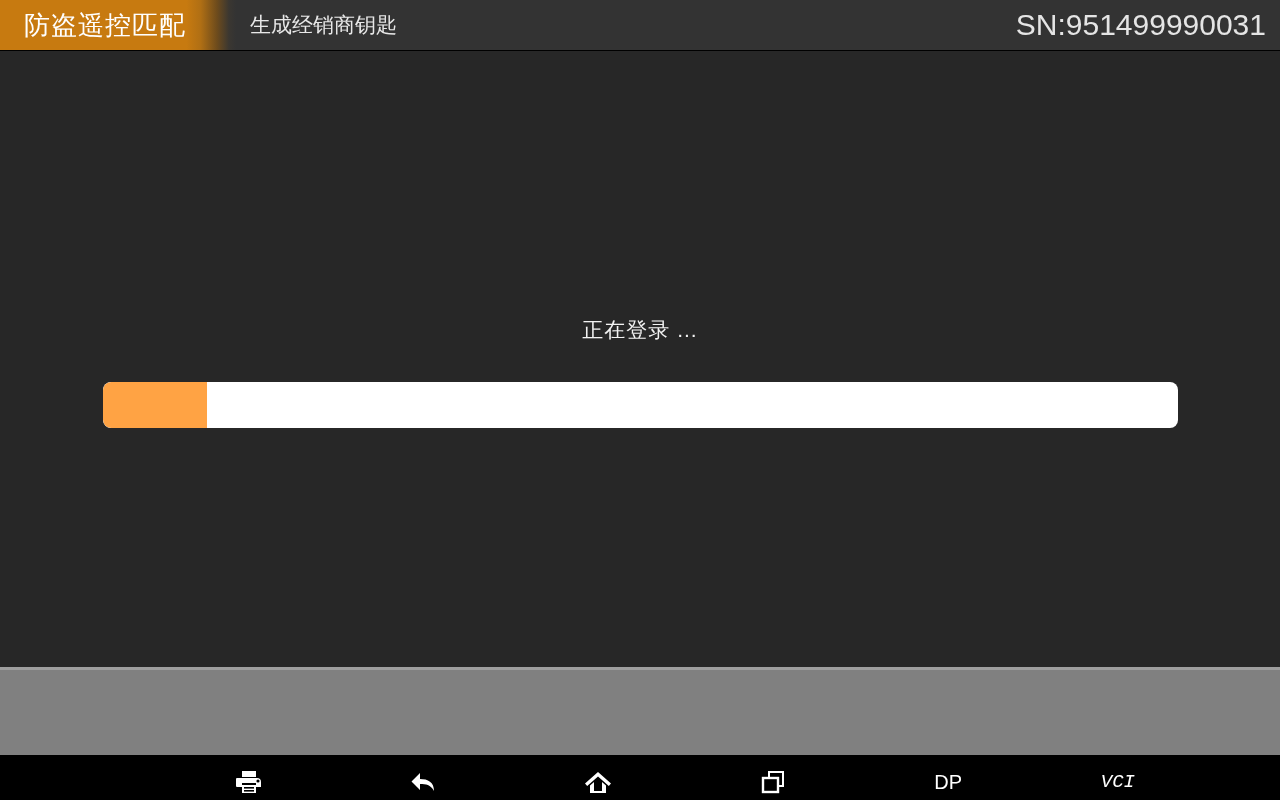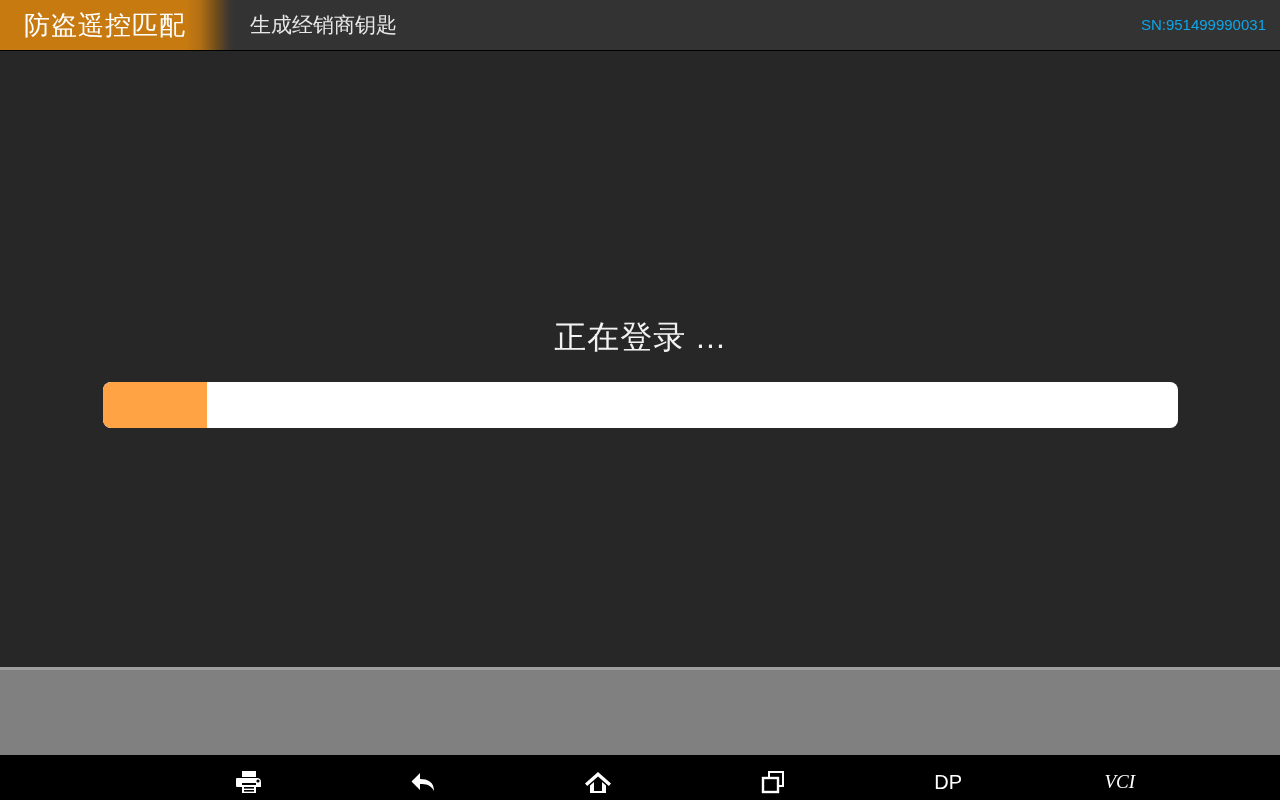--- a/index.html
+++ b/index.html
@@ -60,42 +60,42 @@
     top: 9px;
     font-size: 21px;
     color: #e8e8e8;
     white-space: nowrap;
     line-height: 32px;
   }
   .header-sn {
     position: absolute;
     right: 14px;
     top: 8px;
-    font-size: 15px;
-    color: #0ea5e9;
+    font-size: 30px;
+    color: #e5e5e5;
     white-space: nowrap;
     line-height: 34px;
   }
 
   
   .content {
     position: absolute;
     left: 0;
     top: 51px;
     width: 1280px;
     height: 616px;
     background: #272727;
   }
   .status-text {
     position: absolute;
     left: 0;
     width: 1280px;
     top: 265px;
     text-align: center;
-    font-size: 32px;
+    font-size: 21px;
     color: #f2f2f2;
     letter-spacing: 1px;
   }
   .progress-track {
     position: absolute;
     left: 103px;
     top: 331px;
     width: 1075px;
     height: 46px;
     background: #ffffff;
@@ -142,21 +142,21 @@
     align-items: center;
     justify-content: flex-end;
   }
   .nav-btn svg { display: block; }
   .nav-text {
     color: #ffffff;
     font-size: 20px;
     line-height: 22px;
   }
   .nav-text.vci {
-    font-family: Liberation Serif, serif;
+    font-family: Liberation Mono, monospace;
     font-style: italic;
     font-size: 19px;
   }
   .n1 { left: 143px; }
   .n2 { left: 318px; }
   .n3 { left: 493px; }
   .n4 { left: 668px; }
   .n5 { left: 842px; }
   .n6 { left: 1015px; }
 </style>

